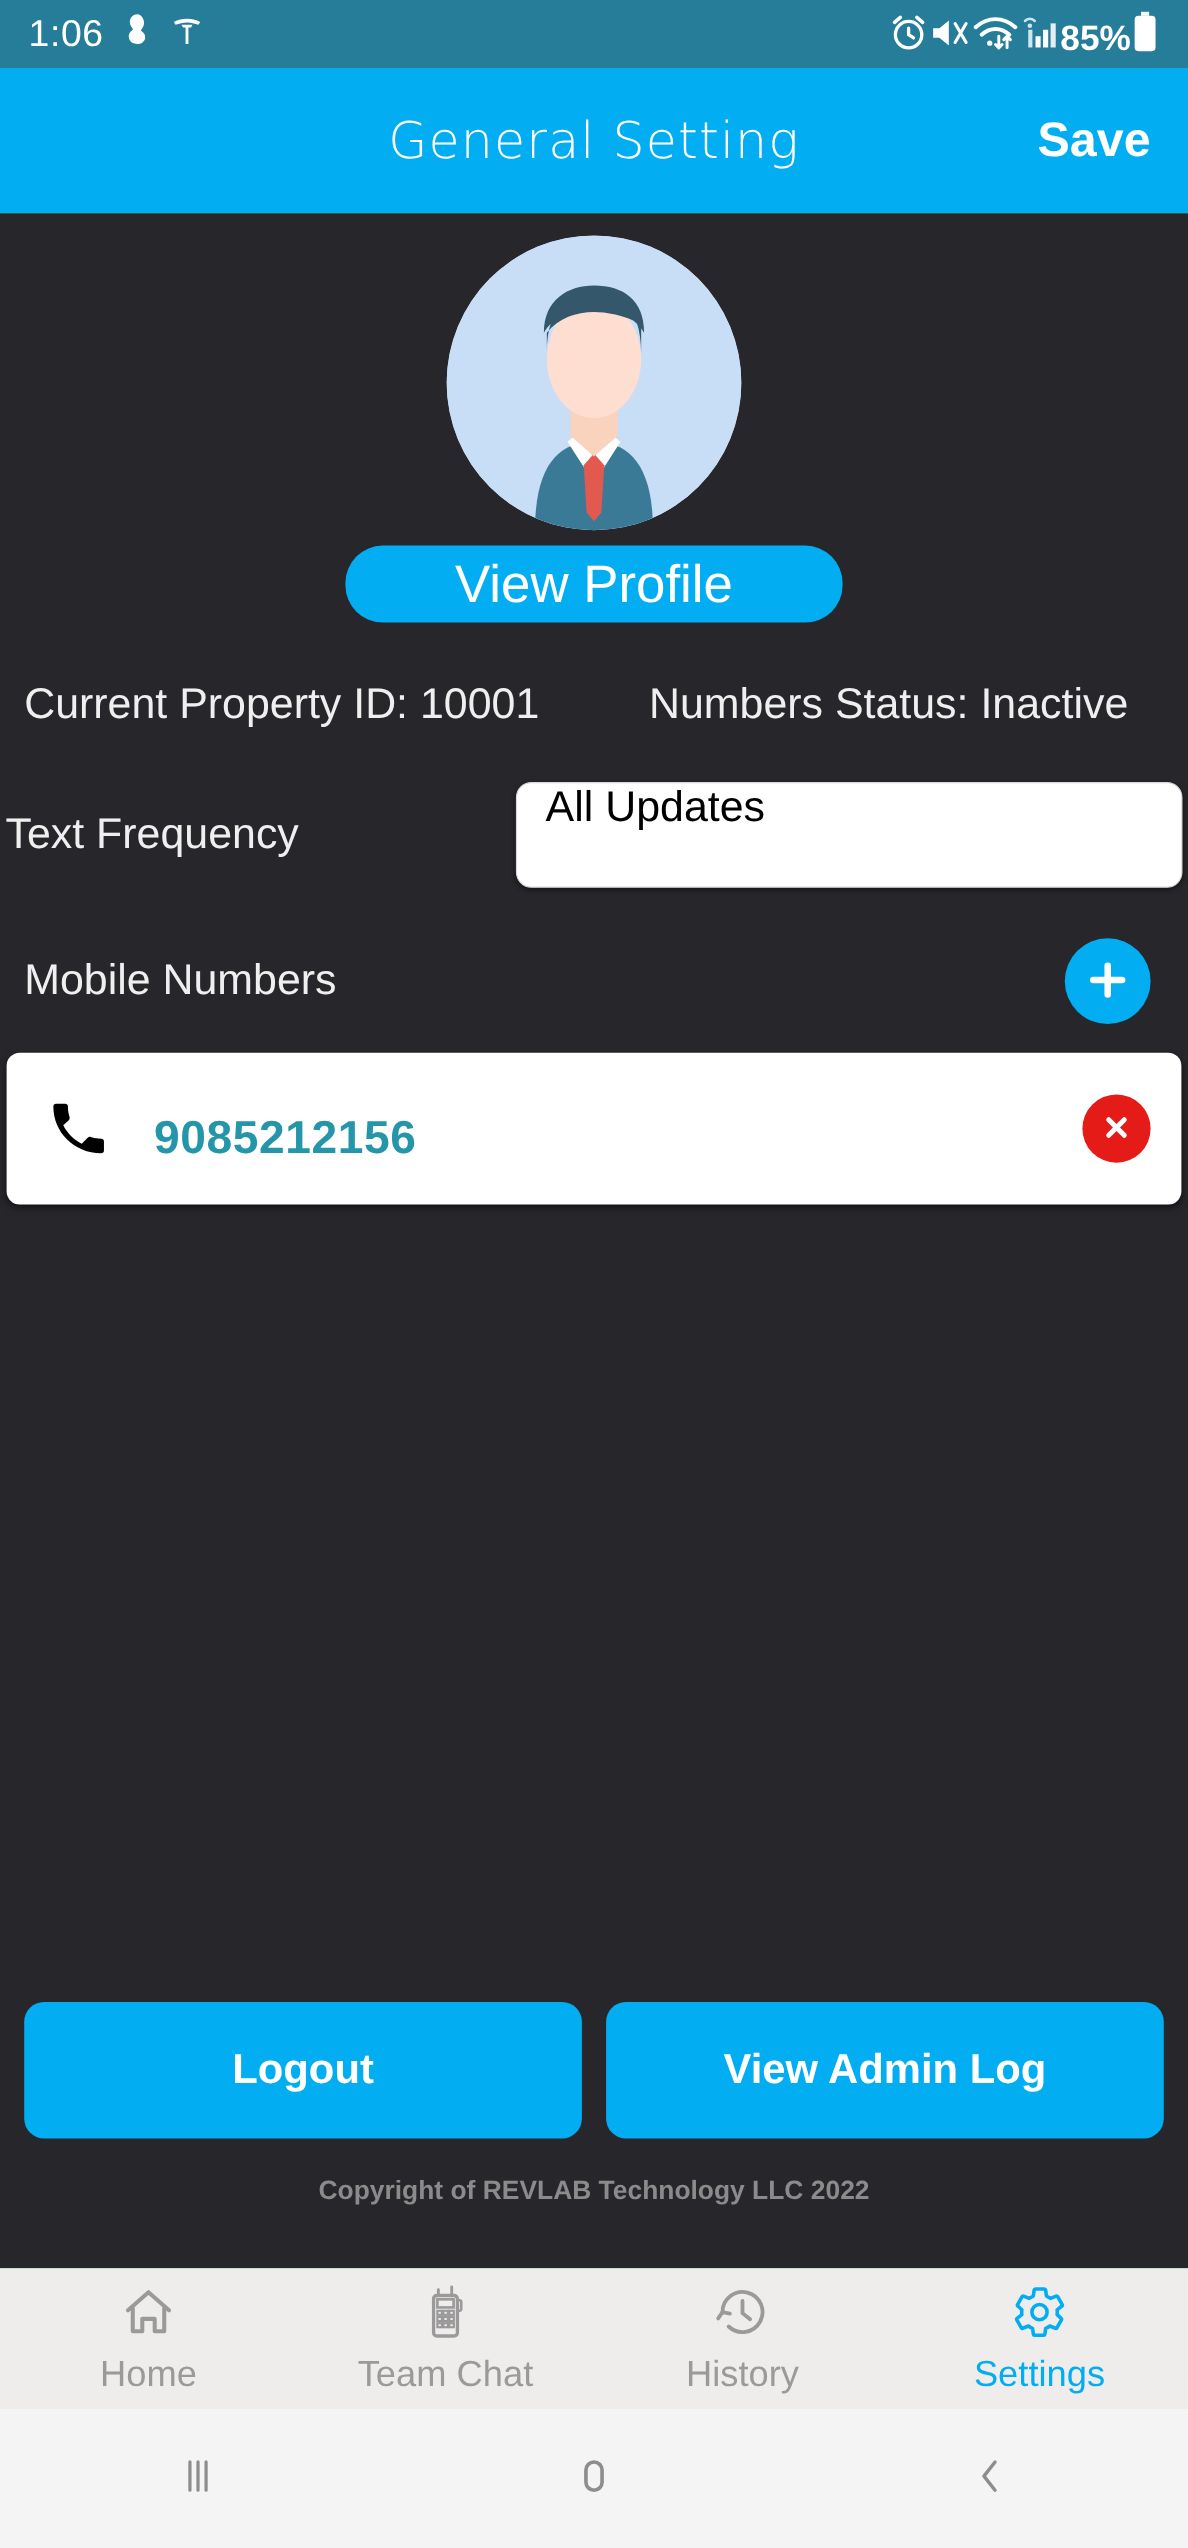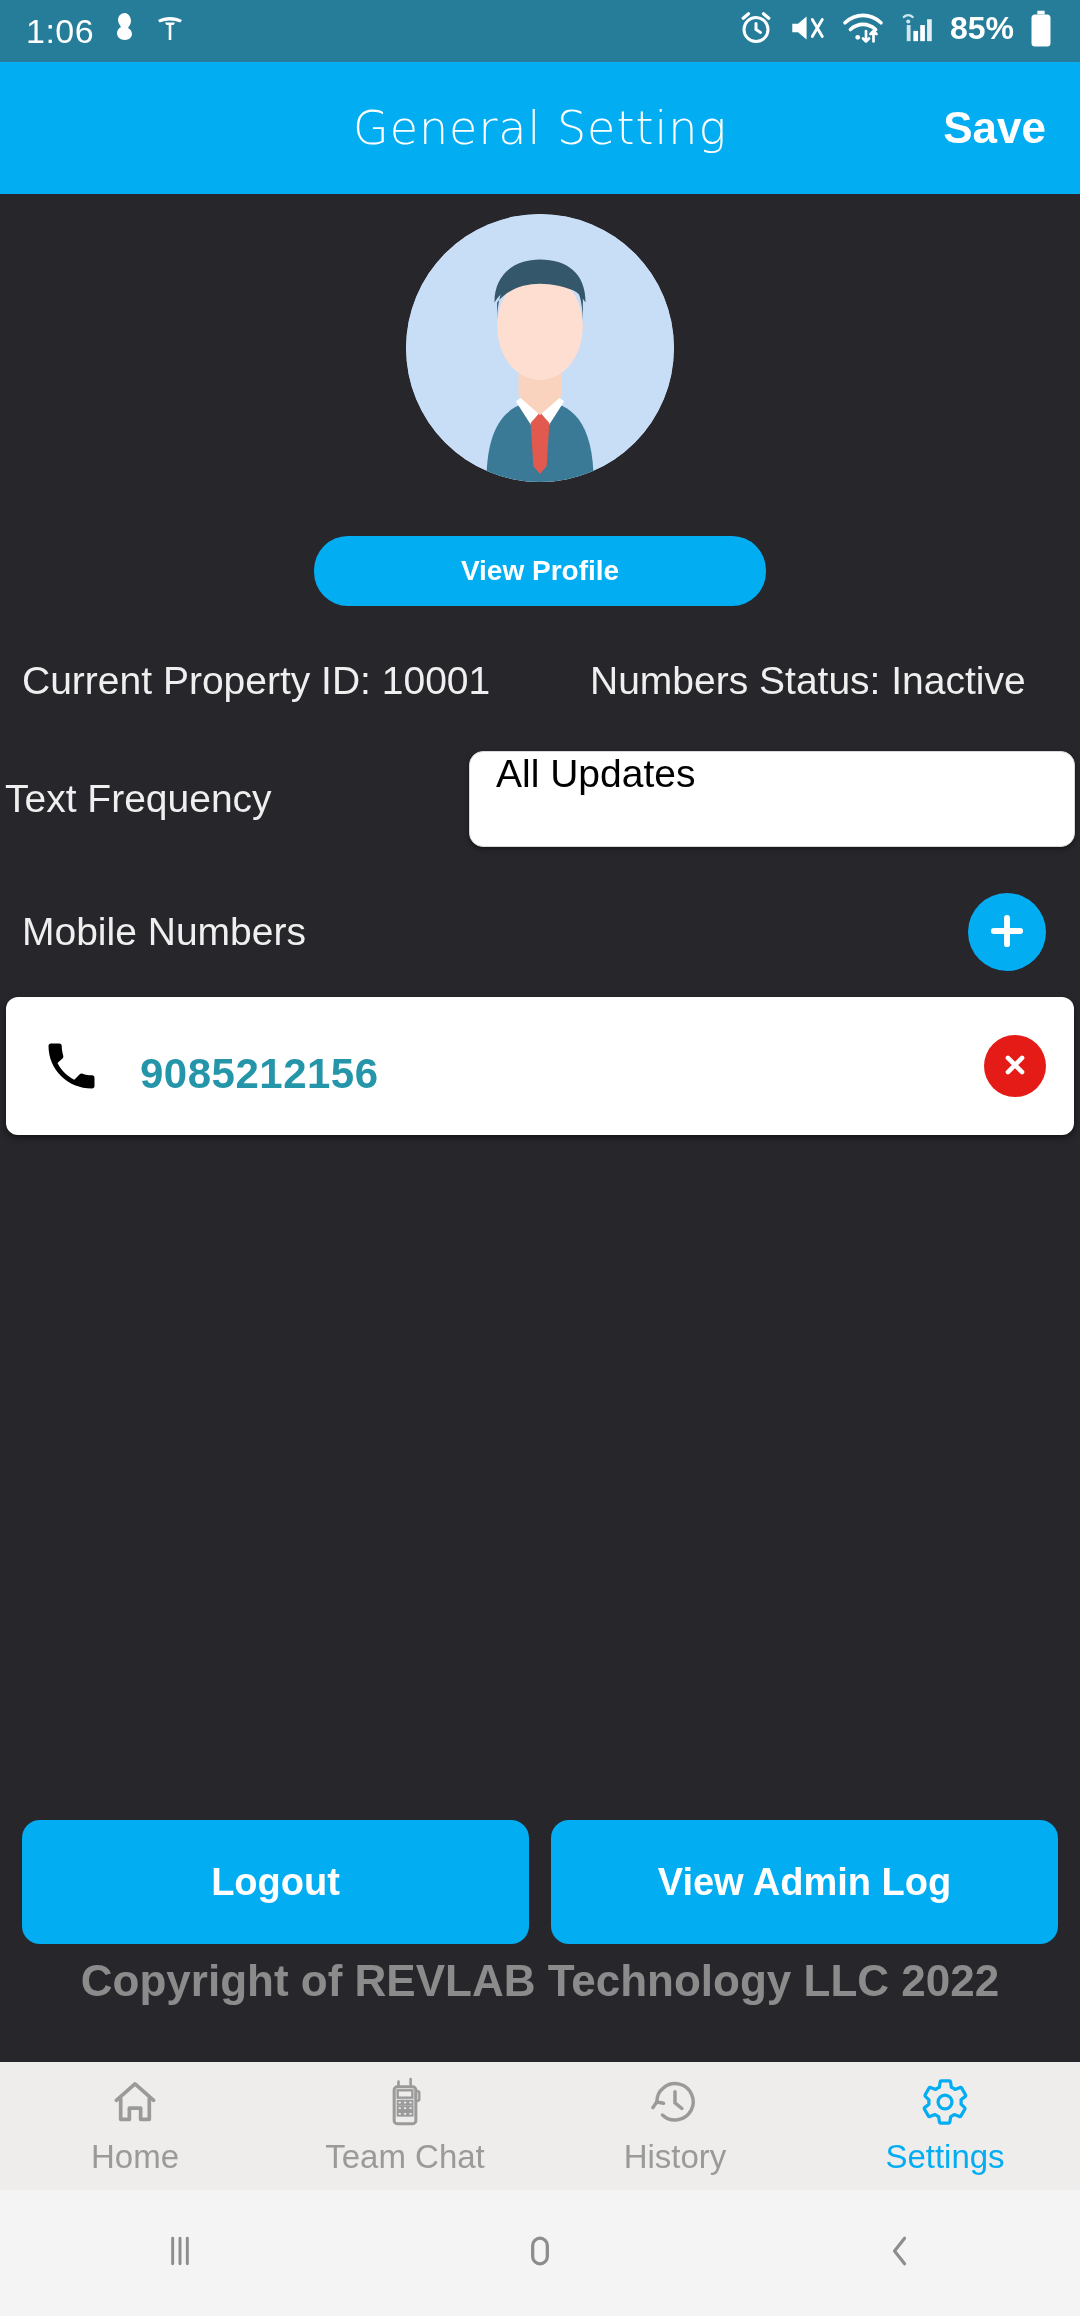--- a/index.html
+++ b/index.html
@@ -12,21 +12,21 @@
 
   
   .statusbar{
     position:absolute; top:0; left:0; width:1080px; height:62px;
     background:#257d99; display:flex; align-items:center;
     padding:0 26px; color:#ffffff;
   }
   .sb-time{ font-size:34px; font-weight:400; letter-spacing:.5px; }
   .sb-left-icons{ display:flex; align-items:center; gap:16px; margin-left:18px; }
   .sb-spacer{ flex:1; }
-  .sb-right{ display:flex; align-items:flex-start; gap:14px; }
+  .sb-right{ display:flex; align-items:flex-end; }
   .sb-batt-text{ font-size:32px; font-weight:600; letter-spacing:0px; }
   .ico{ display:block; }
 
   
   .appbar{
     position:absolute; top:62px; left:0; width:1080px; height:132px;
     background:#03ADF2; display:flex; align-items:center; justify-content:center;
   }
   .appbar-title{
     color:#ffffff; font-size:46px; font-weight:300; letter-spacing:1px;
@@ -39,22 +39,22 @@
 
   
   .content{ position:absolute; top:194px; left:0; width:1080px; height:1868px; background:#27262b; }
 
   .avatar-wrap{ width:100%; display:flex; justify-content:center; padding-top:20px; }
   .avatar{ width:268px; height:268px; border-radius:50%; overflow:hidden; background:#c7ddf5; }
 
   .viewprofile-wrap{ width:100%; display:flex; justify-content:center; margin-top:14px; }
   .btn-viewprofile{
     width:452px; height:70px; background:#03ADF2; border:none; border-radius:34px;
-    color:#fff; font-size:28px; font-weight:700; cursor:pointer;
-    display:flex; align-items:center; justify-content:center;margin-top:40px;
+    color:#fff; font-size:48px; font-weight:400; cursor:pointer;
+    display:flex; align-items:center; justify-content:center;
   }
 
   .row-info{
     display:flex; margin-top:52px; padding:0 22px; gap:10px;
   }
   .info-left{ width:520px; color:#efefef; font-size:39px; line-height:1.16; font-weight:400; }
   .info-right{ flex:1; color:#efefef; font-size:39px; line-height:1.16; font-weight:400; text-align:left; padding-left:38px;}
 
   .row-freq{
     display:flex; align-items:center; margin-top:48px; padding:0 5px;gap:48px;
@@ -98,21 +98,21 @@
     position:absolute; left:0; bottom:118px; width:1080px;
     display:flex; gap:22px; padding:0 22px;
   }
   .btn-action{
     flex:1; height:124px; background:#03ADF2; border:none; border-radius:18px;
     color:#fff; font-size:38px; font-weight:700; cursor:pointer;
     display:flex; align-items:center; justify-content:center;
   }
   .copyright{
     position:absolute; left:0; bottom:56px; width:1080px; text-align:center;
-    color:#8b8b8b; font-size:44px; font-weight:700;
+    color:#8b8b8b; font-size:24px; font-weight:700;
   }
 
   
   .tabbar{
     position:absolute; top:2062px; left:0; width:1080px; height:128px;
     background:#efedeb; display:flex;
   }
   .tab{
     flex:1; display:flex; flex-direction:column; align-items:center; justify-content:center;
     gap:6px; cursor:pointer;

